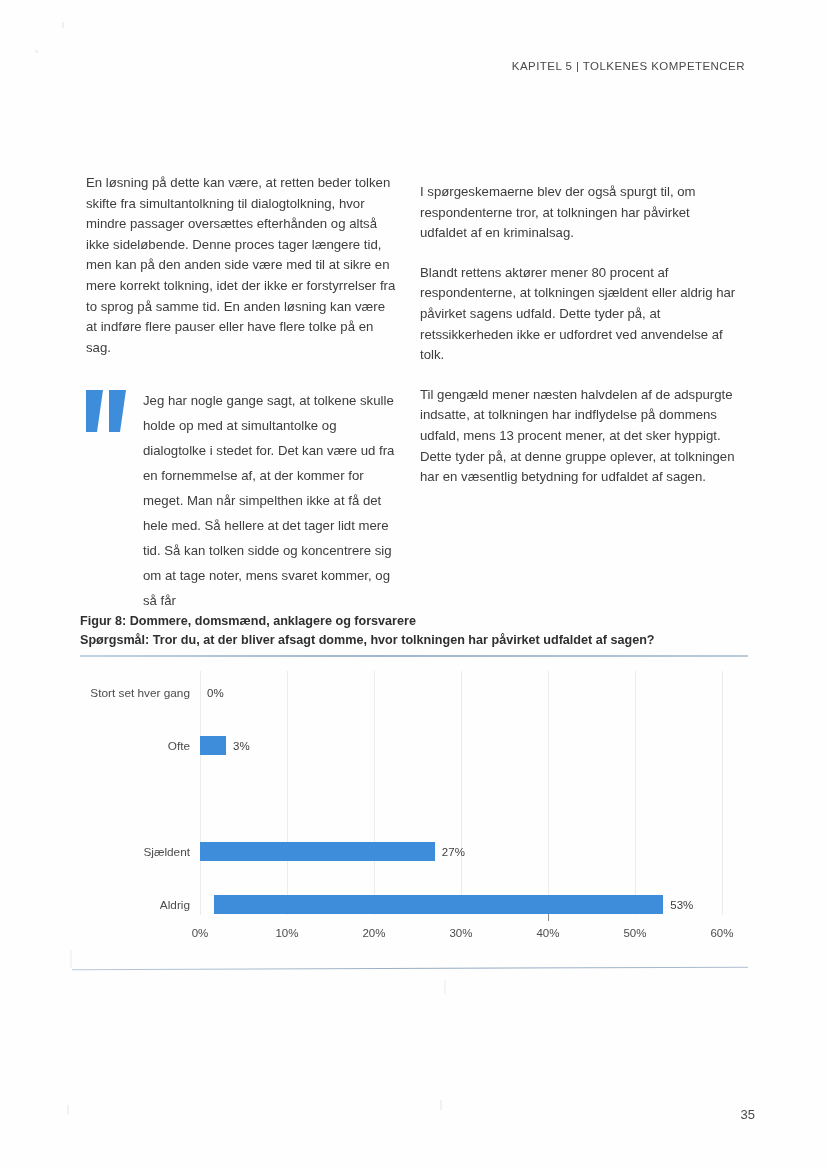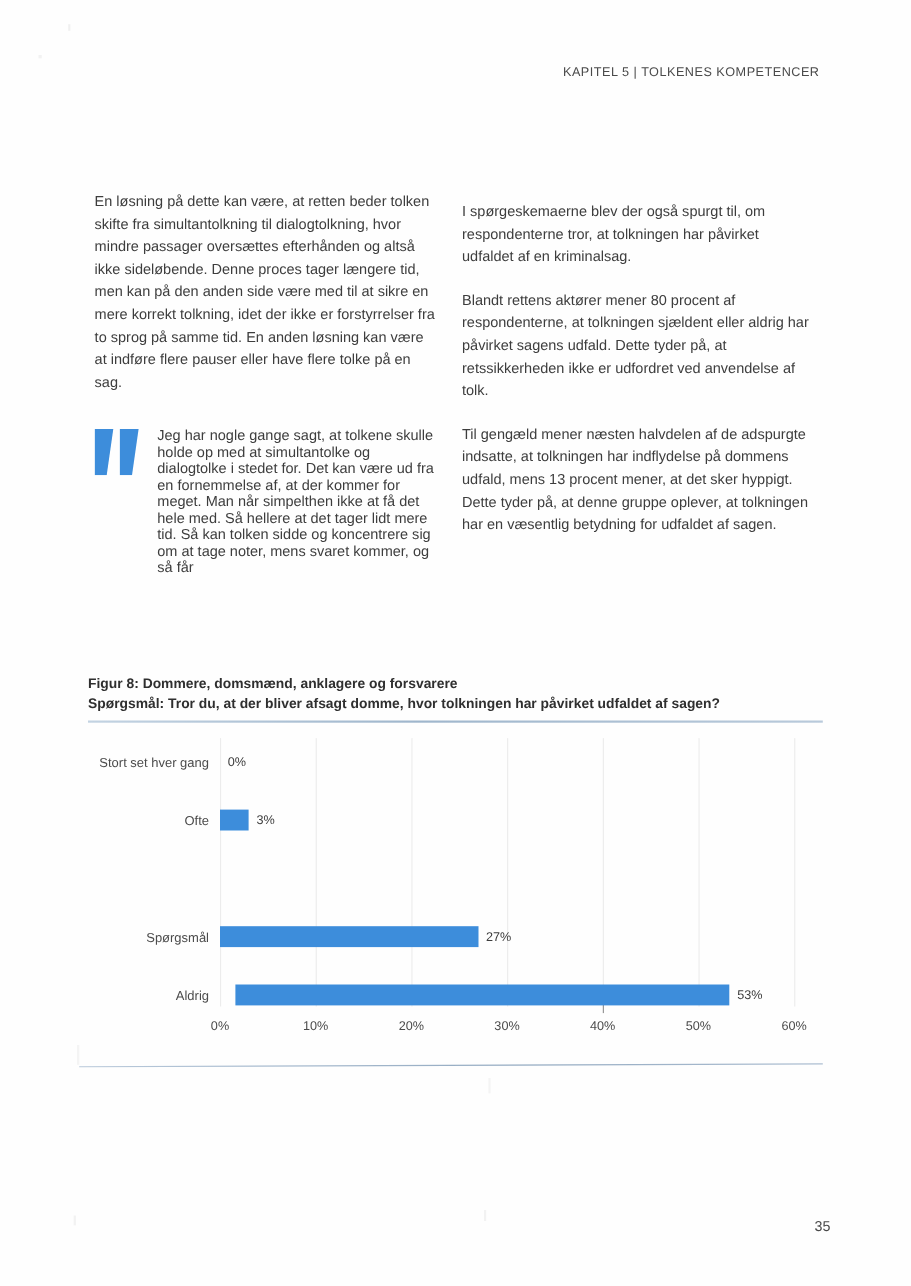--- a/index.html
+++ b/index.html
@@ -69,21 +69,21 @@
   .quote-mark {
     position: absolute;
     left: 0;
     top: 2px;
     width: 47px;
     height: 42px;
   }
   .quote-body {
     padding-left: 57px;
     font-size: 13.2px;
-    line-height: 15px;
+    line-height: 25px;
     color: #3d3d3d;
   }
 
   
   .figure {
     position: absolute;
     left: 80px;
     top: 612px;
     width: 668px;
   }
@@ -262,21 +262,21 @@
               <div class="row-label">Stort set hver gang</div>
               <div class="bar" style="width: 0%; background: rgb(61, 141, 219);"></div>
               <div class="bar-value">0%</div>
             </div>
             <div class="row" style="top: 65px;">
               <div class="row-label">Ofte</div>
               <div class="bar" style="width: 4.7619%; background: rgb(61, 141, 219);"></div>
               <div class="bar-value">3%</div>
             </div>
             <div class="row" style="top: 171px;">
-              <div class="row-label">Spørgsmål</div>
+              <div class="row-label">Sjældent</div>
               <div class="bar" style="width: 42.8571%; background: rgb(61, 141, 219);"></div>
               <div class="bar-value">27%</div>
             </div>
             <div class="row" style="top: 224px; padding-left: 14px;">
               <div class="row-label">Aldrig</div>
               <div class="bar" style="width: 84.127%; background: rgb(61, 141, 219);"></div>
               <div class="bar-value">53%</div>
             </div>
           </div>
       </div>

